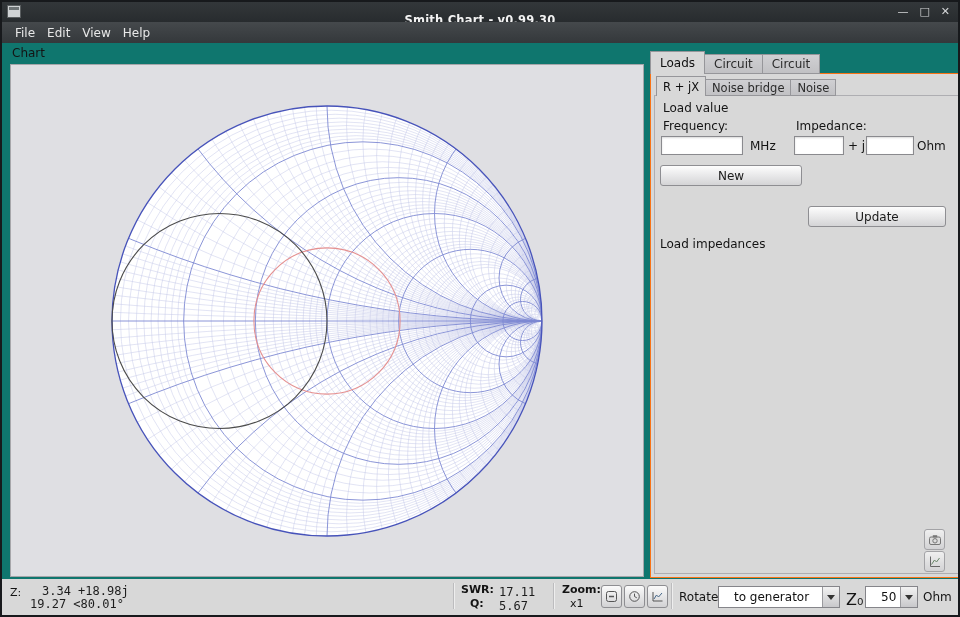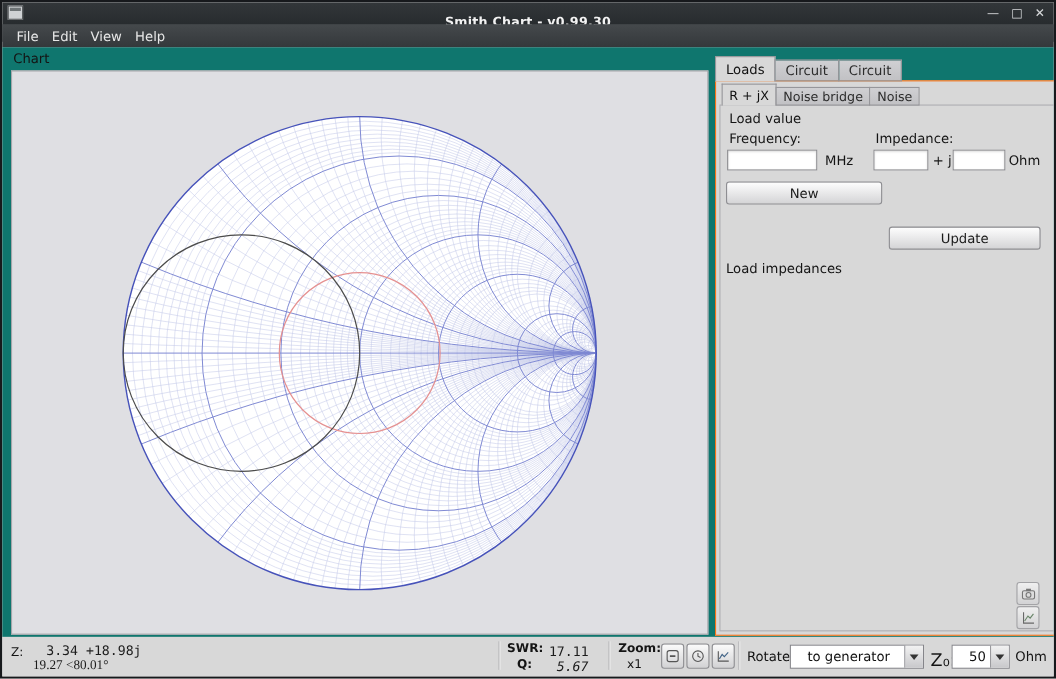--- a/index.html
+++ b/index.html
@@ -395,28 +395,28 @@
           <polyline points="3.5,9.5 6.5,5 8.5,7 11.5,3" fill="none" stroke="#557755"></polyline>
         </svg>
       </div>
     </div>
   </div>
 
   <div class="statusbar">
 
     <div class="sb-label" style="left:8px; top:7px;">Z:</div>
     <div class="mono" style="position:absolute; left:40px; top:5px;">3.34  +18.98j</div>
-    <div class="mono" style="position:absolute; left:28px; top:18px;font-family:Liberation Serif, serif;">19.27 &lt;80.01°</div>
+    <div class="mono" style="position:absolute; left:28px; top:18px;">19.27 &lt;80.01°</div>
 
     <div class="vsep" style="left:451px;"></div>
 
     <div class="sb-label bold" style="left:459px; top:4px;">SWR:</div>
     <div class="mono" style="position:absolute; left:497px; top:6px; width:36px; text-align:right;">17.11</div>
     <div class="sb-label bold" style="left:468px; top:18px;">Q:</div>
-    <div class="mono" style="position:absolute; left:497px; top:20px; width:36px; text-align:right;font-style:italic;">5.67</div>
+    <div class="mono" style="position:absolute; left:497px; top:20px; width:36px; text-align:left;">5.67</div>
 
     <div class="vsep" style="left:551px;"></div>
 
     <div class="sb-label bold" style="left:560px; top:4px;">Zoom:</div>
     <div class="sb-label" style="left:568px; top:18px;">x1</div>
 
     <div class="sq-btn" style="left:599px; top:6px;">
       <svg width="13" height="13">
         <rect x="1.5" y="1.5" width="10" height="10" rx="2" fill="none" stroke="#555555"></rect>
         <line x1="4" y1="6.5" x2="9" y2="6.5" stroke="#555555" stroke-width="1.5"></line>

